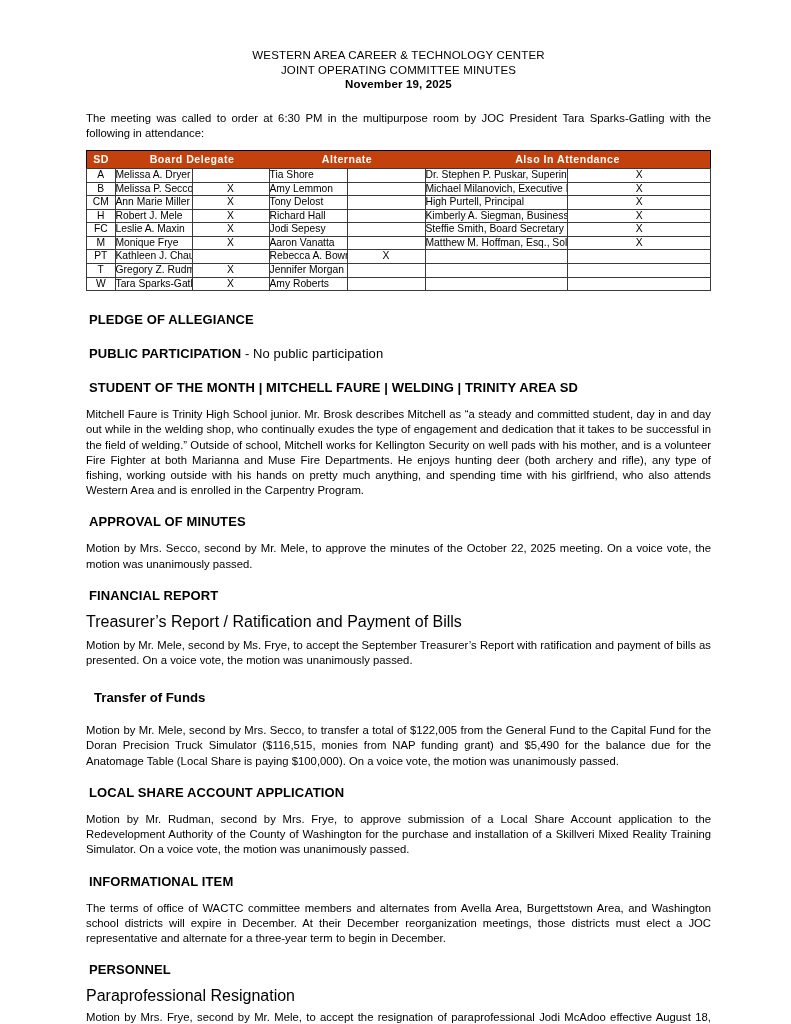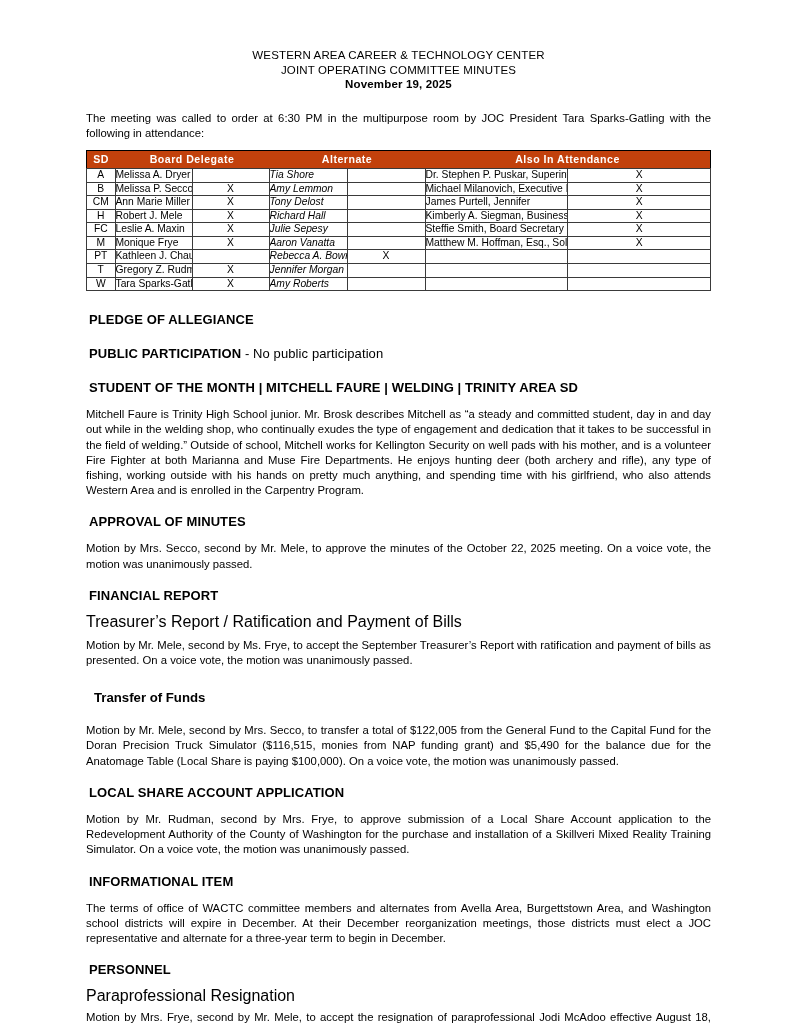--- a/index.html
+++ b/index.html
@@ -108,21 +108,20 @@
     padding-left: 6px;
     width: 133px;
   }
   td.xcol {
     text-align: center;
     width: 21px;
   }
   td.alt {
     padding-left: 6px;
     width: 135px;
-    font-style: italic;
   }
   td.attend {
     padding-left: 6px;
   }
   th.sd { width: 28px; }
   th.del { width: 154px; }
   th.alt { width: 156px; }
   th.attend { width: auto; }
 </style>
 </head>
@@ -169,37 +168,37 @@
           <td class="xcol"></td>
           <td class="attend">Michael Milanovich, Executive Director</td>
           <td class="xcol">X</td>
         </tr>
         <tr>
           <td class="sd">CM</td>
           <td class="nm">Ann Marie Miller</td>
           <td class="xcol">X</td>
           <td class="alt">Tony Delost</td>
           <td class="xcol"></td>
-          <td class="attend">James Purtell, Jennifer</td>
+          <td class="attend">High Purtell, Principal</td>
           <td class="xcol">X</td>
         </tr>
         <tr>
           <td class="sd">H</td>
           <td class="nm">Robert J. Mele</td>
           <td class="xcol">X</td>
           <td class="alt">Richard Hall</td>
           <td class="xcol"></td>
           <td class="attend">Kimberly A. Siegman, Business Manager</td>
           <td class="xcol">X</td>
         </tr>
         <tr>
           <td class="sd">FC</td>
           <td class="nm">Leslie A. Maxin</td>
           <td class="xcol">X</td>
-          <td class="alt">Julie Sepesy</td>
+          <td class="alt">Jodi Sepesy</td>
           <td class="xcol"></td>
           <td class="attend">Steffie Smith, Board Secretary</td>
           <td class="xcol">X</td>
         </tr>
         <tr>
           <td class="sd">M</td>
           <td class="nm">Monique Frye</td>
           <td class="xcol">X</td>
           <td class="alt">Aaron Vanatta</td>
           <td class="xcol"></td>

